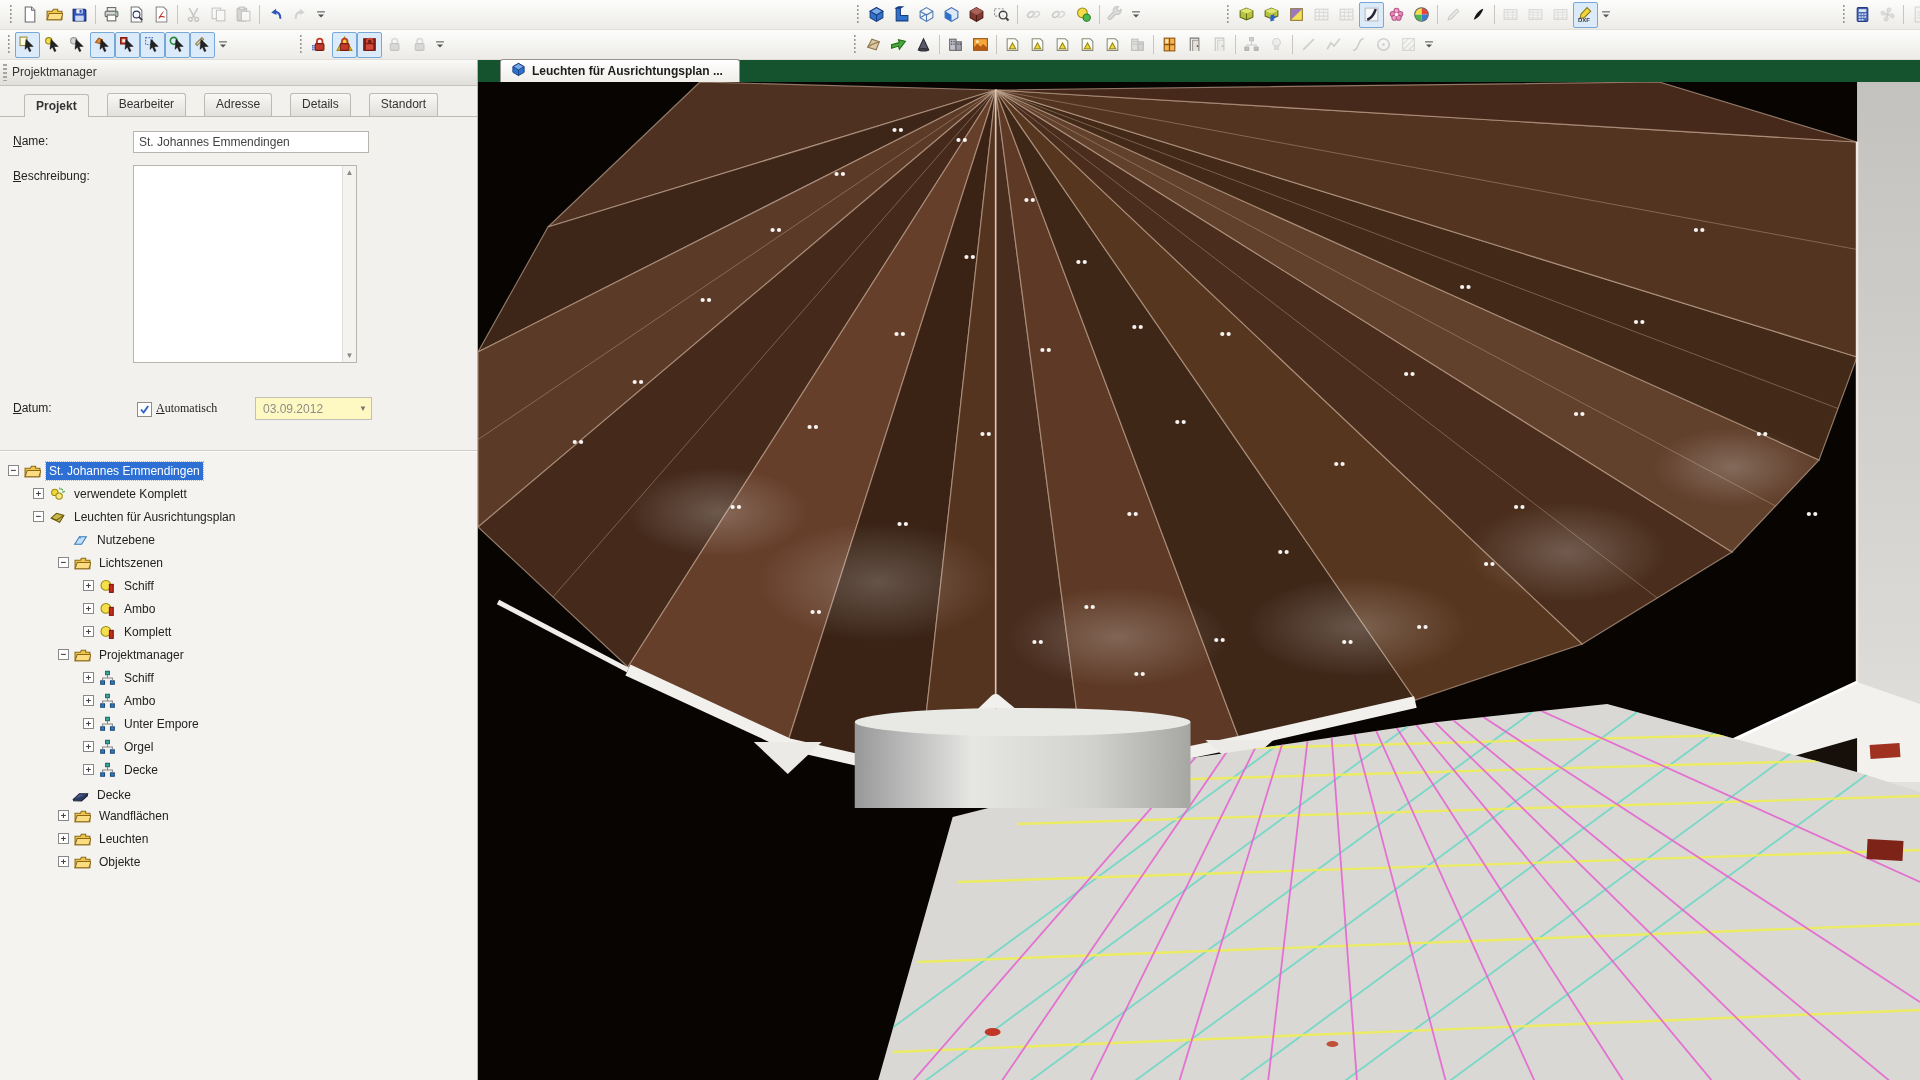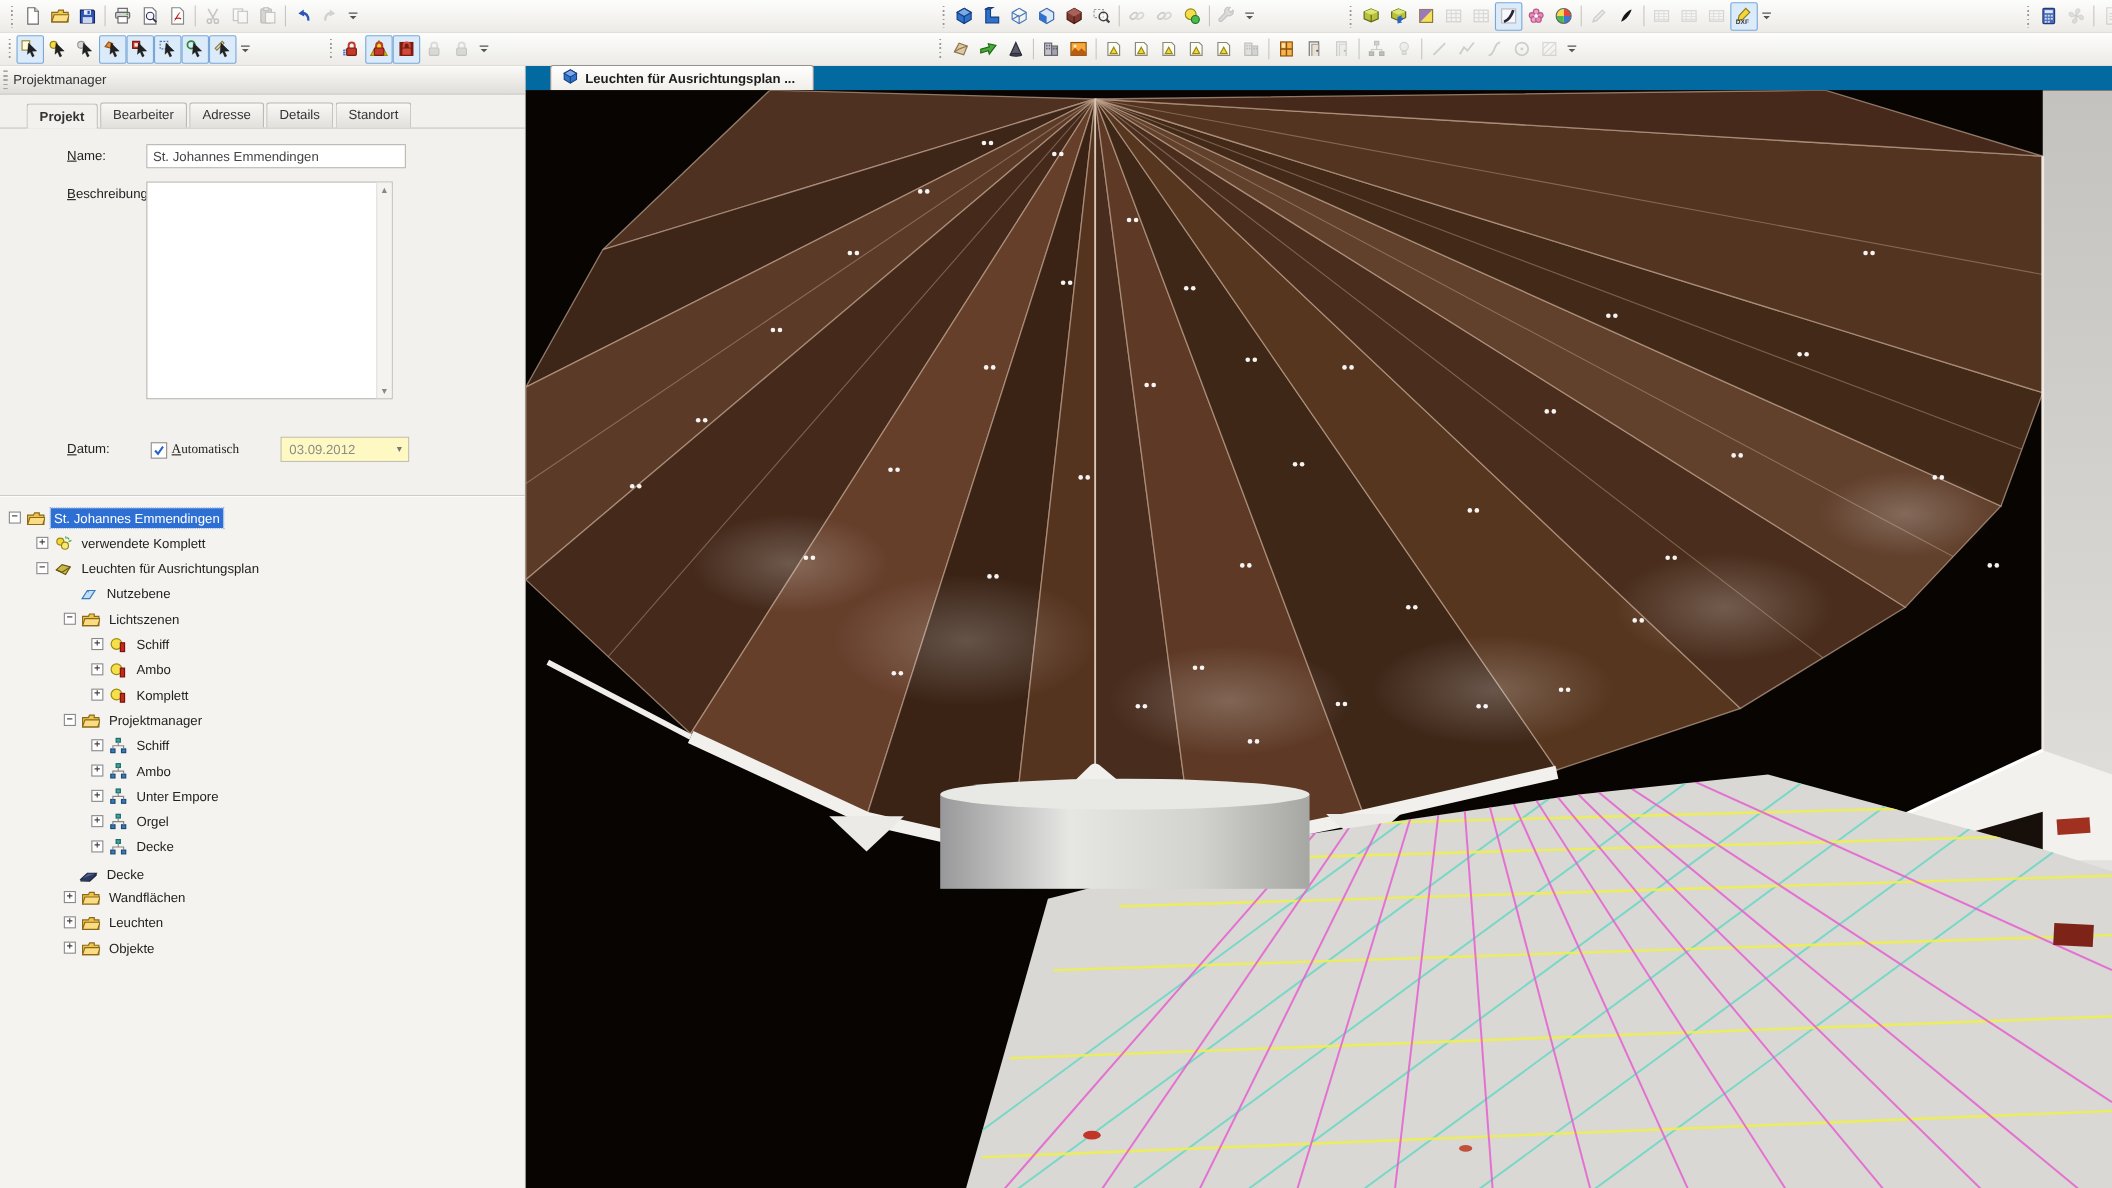--- a/index.html
+++ b/index.html
@@ -26,27 +26,27 @@
   [data-name="toolbar-group-insert"]{left:852px}
   
   .workspace{display:flex;height:1022px;}
   .leftcol{width:477px;flex:0 0 477px;display:flex;flex-direction:column;background:#f2f1ee;
     border-right:1px solid #b5b2ac;}
   .caption{height:25px;line-height:25px;background:linear-gradient(#fafaf8,#e0deda);
     border-bottom:1px solid #c6c3bd;padding-left:12px;color:#333;position:relative;}
   .caption .grip{position:absolute;left:3px;top:4px;width:4px;height:17px;
     background-image:repeating-linear-gradient(#a8a59d 0 1.6px,transparent 1.6px 4px);}
   
-  .ptabs{display:flex;gap:2px;padding:7px 0 0 24px;border-bottom:1px solid #bdbab3;background:#f2f1ee;}
+  .ptabs{display:flex;gap:18px;padding:7px 0 0 24px;border-bottom:1px solid #bdbab3;background:#f2f1ee;}
   .ptab{padding:3px 11px 4px;border:1px solid #bdbab3;border-bottom:none;border-radius:3px 3px 0 0;
     background:linear-gradient(#f9f8f6,#e2e0db);color:#333;position:relative;}
   .ptab.active{background:#f2f1ee;font-weight:bold;top:1px;padding-top:4px;}
   
   .pform{position:relative;height:333px;background:#f2f1ee;}
-  .flabel{position:absolute;left:13px;color:#222;margin-left:48px;}
+  .flabel{position:absolute;left:13px;color:#222;}
   .tinput{position:absolute;left:133px;top:14px;width:224px;height:20px;border:1px solid #b8b5ae;
     background:#fff;font:12px "Liberation Sans",sans-serif;color:#444;padding:0 5px;}
   .tdesc{position:absolute;left:133px;top:48px;width:222px;height:196px;border:1px solid #b8b5ae;background:#fff;}
   .tdesc .sb{position:absolute;right:0;top:0;bottom:0;width:13px;border-left:1px solid #e2e0db;background:#f4f3f0;}
   .tdesc .sb span{position:absolute;left:0;width:13px;text-align:center;font-size:8px;color:#888;}
   .chk{position:absolute;left:137px;top:285px;width:13px;height:13px;background:#fff;
     border:1px solid #8f8d88;display:flex;align-items:center;justify-content:center;}
   .autolbl{position:absolute;left:156px;top:284px;font-family:Liberation Serif, serif;}
   .combo{position:absolute;left:255px;top:280px;width:108px;height:21px;border:1px solid #c2bfb8;
     background:#fef9c3;color:#8f8d88;display:flex;align-items:center;padding-left:7px;}
@@ -56,21 +56,21 @@
   .ptree{flex:1;background:#f4f3f0;padding-top:7px;overflow:hidden;}
   .titem{height:23px;display:flex;align-items:center;}
   .texp{width:9px;height:9px;border:1px solid #888;background:#fff;color:#444;flex:0 0 auto;
     font:bold 9px/8px "DejaVu Sans Mono",monospace;text-align:center;margin-right:5px;}
   .texp.none{border:none;background:transparent;}
   .ticon{width:17px;height:16px;margin-right:5px;flex:0 0 auto;}
   .tlabel{padding:2px 3px;white-space:nowrap;}
   .tlabel.sel{background:#2e6fd4;color:#fff;outline:1px dotted #9ab8e8;}
   
   .docarea{flex:1;position:relative;background:#e9e6e1;}
-  .doctabs{height:22px;background:#0369a1;position:relative;border-bottom:1px solid #97948f;text-decoration:underline;}
+  .doctabs{height:22px;background:#14532d;position:relative;border-bottom:1px solid #97948f;text-decoration:underline;}
   .doctab{position:absolute;left:22px;bottom:-1px;height:22px;display:flex;align-items:center;gap:6px;
     padding:0 16px 0 10px;background:linear-gradient(#ffffff,#f0eee9);border:1px solid #97948f;
     border-bottom:1px solid #f0eee9;border-radius:3px 3px 0 0;font-weight:bold;color:#1d1d1d;}
   .scene{position:absolute;left:0;right:0;top:22px;bottom:0;background:#050302;}
   .scene svg{display:block;width:100%;height:100%;}
 </style>
 </head>
 <body>
 
 <div class="toolbar-row" id="toolbar-row1" data-name="toolbar-row-standard">

